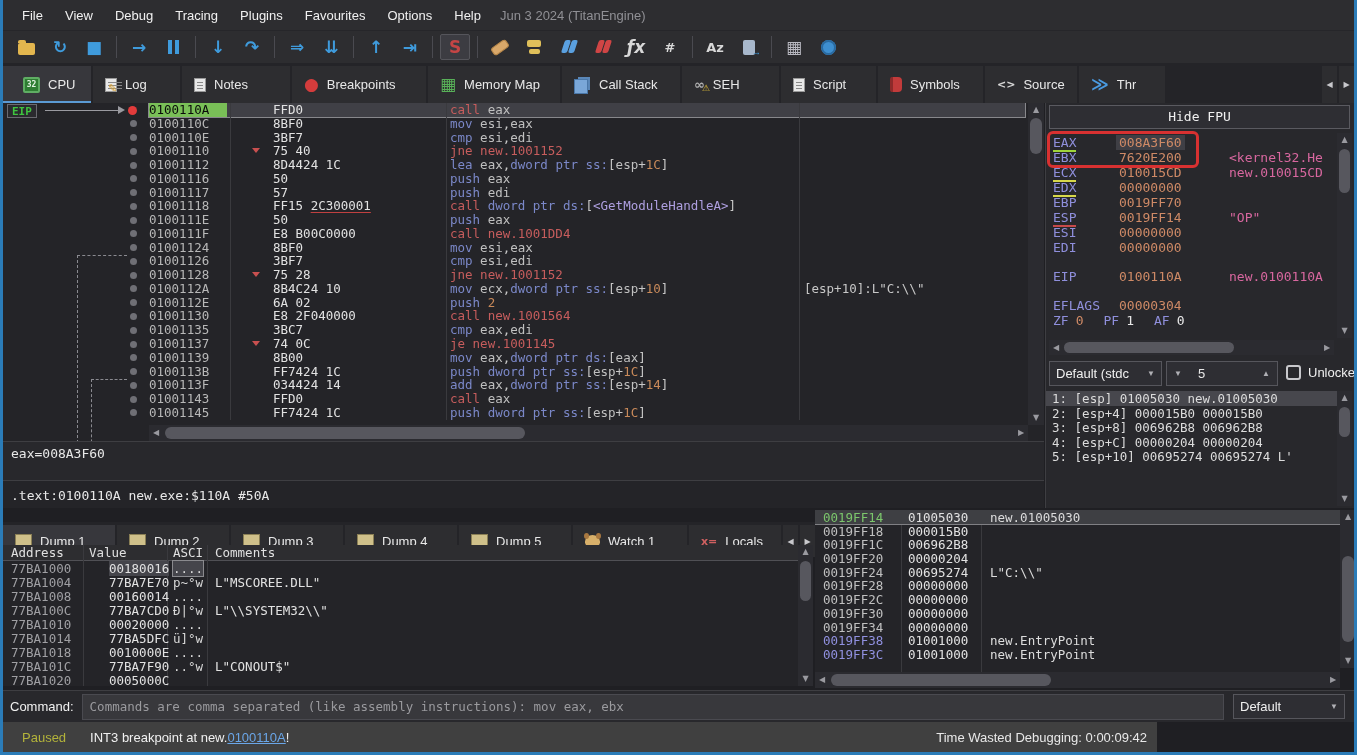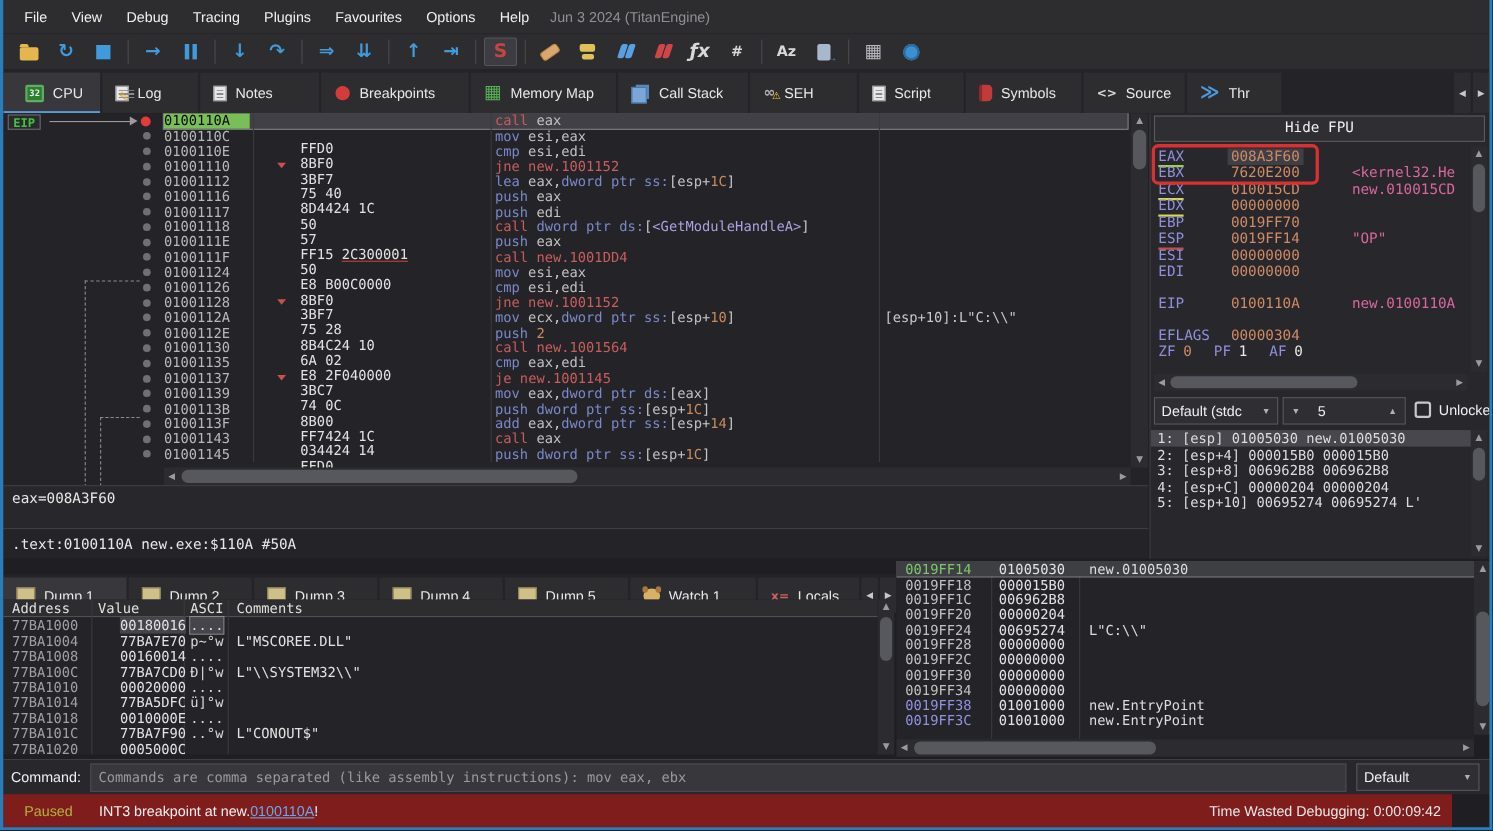--- a/index.html
+++ b/index.html
@@ -82,21 +82,21 @@
   .disasm{position:absolute;left:3px;top:103px;width:1041px;height:338px;background:#242428;overflow:hidden;}
   .dis-div{position:absolute;top:0;height:317px;width:1px;background:#3a3a3e;}
   .dis-row{position:relative;height:13.78px;line-height:13.8px;font-size:12.5px;font-family:"DejaVu Sans Mono",monospace;white-space:pre;}
   .d-hl{position:absolute;left:146px;right:19px;top:0;bottom:0;background:#404046;outline:1px solid #88888c;}
   .d-dot{position:absolute;left:127px;top:3.5px;width:7px;height:7px;border-radius:50%;background:#6f6f75;}
   .d-dot.bp{left:125px;top:2.5px;width:9px;height:9px;background:#e23b3b;}
   .d-addr{position:absolute;left:146px;width:78px;color:#b8b8b8;}
   .d-addr.cur{background:#79bf57;color:#0a0a0a;}
   .d-chev{position:absolute;left:249px;top:4px;width:0;height:0;border-left:4px solid transparent;
           border-right:4px solid transparent;border-top:5px solid #c95050;}
-  .d-bytes{position:absolute;left:270px;color:#e2e2e2;margin-top:25px;}
+  .d-bytes{position:absolute;left:270px;color:#e2e2e2;}
   .ul-red{text-decoration:underline;text-decoration-color:#c04040;text-underline-offset:2px;}
   .d-instr{position:absolute;left:447px;color:#c8c8c8;}
   .d-comment{position:absolute;left:801px;color:#c8c8c8;}
   .t-red{color:#c75d5d;} .t-blue{color:#7b88c9;} .t-reg{color:#c0c0c0;} .t-num{color:#c98a5a;} .t-lav{color:#ae9fe0;}
 
   .eip-box{position:absolute;left:4px;top:1px;height:12px;line-height:12px;padding:0 4px;border:1px solid #6a6a70;
            color:#3fc43f;font:bold 11px "DejaVu Sans Mono",monospace;background:#2a2a2e;z-index:3;}
   .eip-line{position:absolute;left:42px;top:7px;width:74px;height:1px;background:#9a9aa0;z-index:3;}
   .eip-arrow{position:absolute;left:115px;top:3px;width:0;height:0;border-left:7px solid #9a9aa0;
              border-top:4px solid transparent;border-bottom:4px solid transparent;z-index:3;}
@@ -187,21 +187,21 @@
   
   .cmdbar{position:absolute;left:3px;top:690px;width:1351px;height:32px;background:#28282c;
           display:flex;align-items:center;box-sizing:border-box;border-top:1px solid #3e3e42;}
   .cmd-label{font-size:13px;color:#f0f0f0;padding:0 8px 0 7px;flex:none;}
   .cmd-input{flex:1;height:24px;background:#38383c;border:1px solid #4a4a50;color:#d0d0d0;
              font:12.5px "DejaVu Sans Mono",monospace;padding:0 7px;outline:none;}
   .cmd-input::placeholder{color:#9a9a9e;}
   .cmd-combo{width:112px;height:25px;margin:0 9px;flex:none;}
 
   
-  .statusbar{position:absolute;left:3px;top:722px;width:1317px;height:30px;background:#7f1d1d;
+  .statusbar{position:absolute;left:3px;top:722px;width:1154px;height:30px;background:#404040;
              display:flex;align-items:center;font-size:13px;box-sizing:border-box;}
   .paused{color:#b3b33a;padding:0 24px 0 19px;}
   .msg{color:#f0f0f0;}
   .msg a{color:#6aa6e8;text-decoration:underline;cursor:pointer;}
   .sb-right{margin-left:auto;padding-right:10px;color:#e8e8e8;}
 </style>
 </head>
 <body>
 
 <div id="app">

